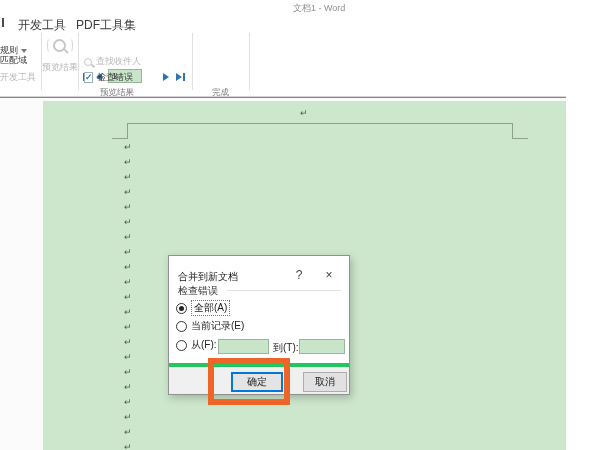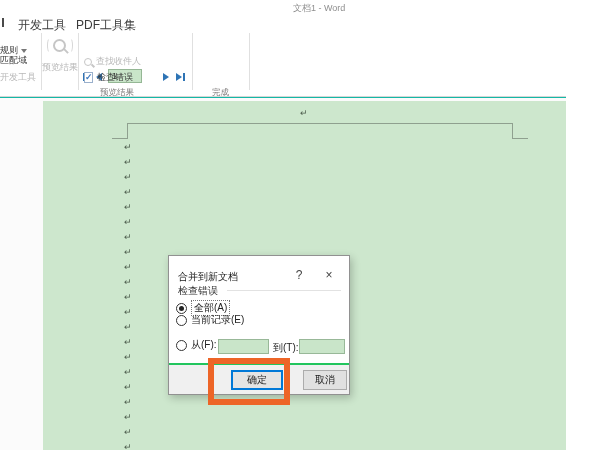--- a/index.html
+++ b/index.html
@@ -69,30 +69,30 @@
   
   .dialog { position:absolute; left:168px; top:255px; width:182px; height:140px; background:#fff; border:1px solid #919191; box-shadow:2px 3px 8px rgba(0,0,0,.22); z-index:20; }
   .dtitle { position:absolute; left:0; top:8px; width:100%; height:24px; background:#fff; }
   .dtitle .txt { position:absolute; left:9px; top:6px; font-size:10px; color:#1a1a1a; white-space:nowrap; }
   .dbtn { position:absolute; top:4px; font-size:12px; color:#444; cursor:pointer; width:16px; text-align:center; }
   .dhelp { left:122px; }
   .dclose { left:152px; }
   .dgroup { position:absolute; left:9px; top:28px; font-size:10px; color:#333; white-space:nowrap; }
   .dgline { position:absolute; left:58px; top:34px; width:114px; height:1px; background:#e2e2e2; }
   .radiorow { position:absolute; left:7px; display:flex; align-items:center; cursor:pointer; }
-  .rr1 { top:44px; } .rr2 { top:57px; } .rr3 { top:82px; }
+  .rr1 { top:44px; } .rr2 { top:63px; } .rr3 { top:82px; }
   .rcirc { width:11px; height:11px; border:1px solid #333; border-radius:50%; background:#fff; position:relative; margin-right:4px; flex:none; }
   .rcirc.sel::after { content:""; position:absolute; left:2px; top:2px; width:5px; height:5px; border-radius:50%; background:#222; }
   .rlab { font-size:10px; color:#222; white-space:nowrap; }
   .rlab.focus { border:1px dotted #777; padding:0 2px; }
   .dinput { position:absolute; width:51px; height:15px; background:#c9e5c9; border:1px solid #98b898; font-size:9px; color:#333; padding:0 2px; font-family:"Liberation Sans",sans-serif; }
   .din1 { left:49px; top:83px; }
   .din2 { left:130px; top:83px; width:46px; }
   .dto { position:absolute; left:104px; top:85px; font-size:10px; color:#222; white-space:nowrap; }
-  .dstrip { position:absolute; left:0; bottom:0; width:100%; height:31px; background:#f0f0f0; border-top:2px solid #22c55e; }
+  .dstrip { position:absolute; left:0; bottom:0; width:100%; height:31px; background:#f0f0f0; border-top:4px solid #22c55e; }
   .dokbtn { position:absolute; left:62px; top:5px; width:52px; height:20px; background:#e4e4e4; border:2px solid #0078d7; font-size:10px; color:#222; text-align:center; line-height:16px; cursor:pointer; }
   .dcancel { position:absolute; left:134px; top:5px; width:44px; height:20px; background:#e1e1e1; border:1px solid #acacac; font-size:10px; color:#222; text-align:center; line-height:18px; cursor:pointer; }
 
   
   .orange { position:absolute; left:208px; top:358px; width:82px; height:47px; border:6px solid #ed6527; z-index:30; pointer-events:none; }
 </style>
 </head>
 <body>
 
 <div class="app">

